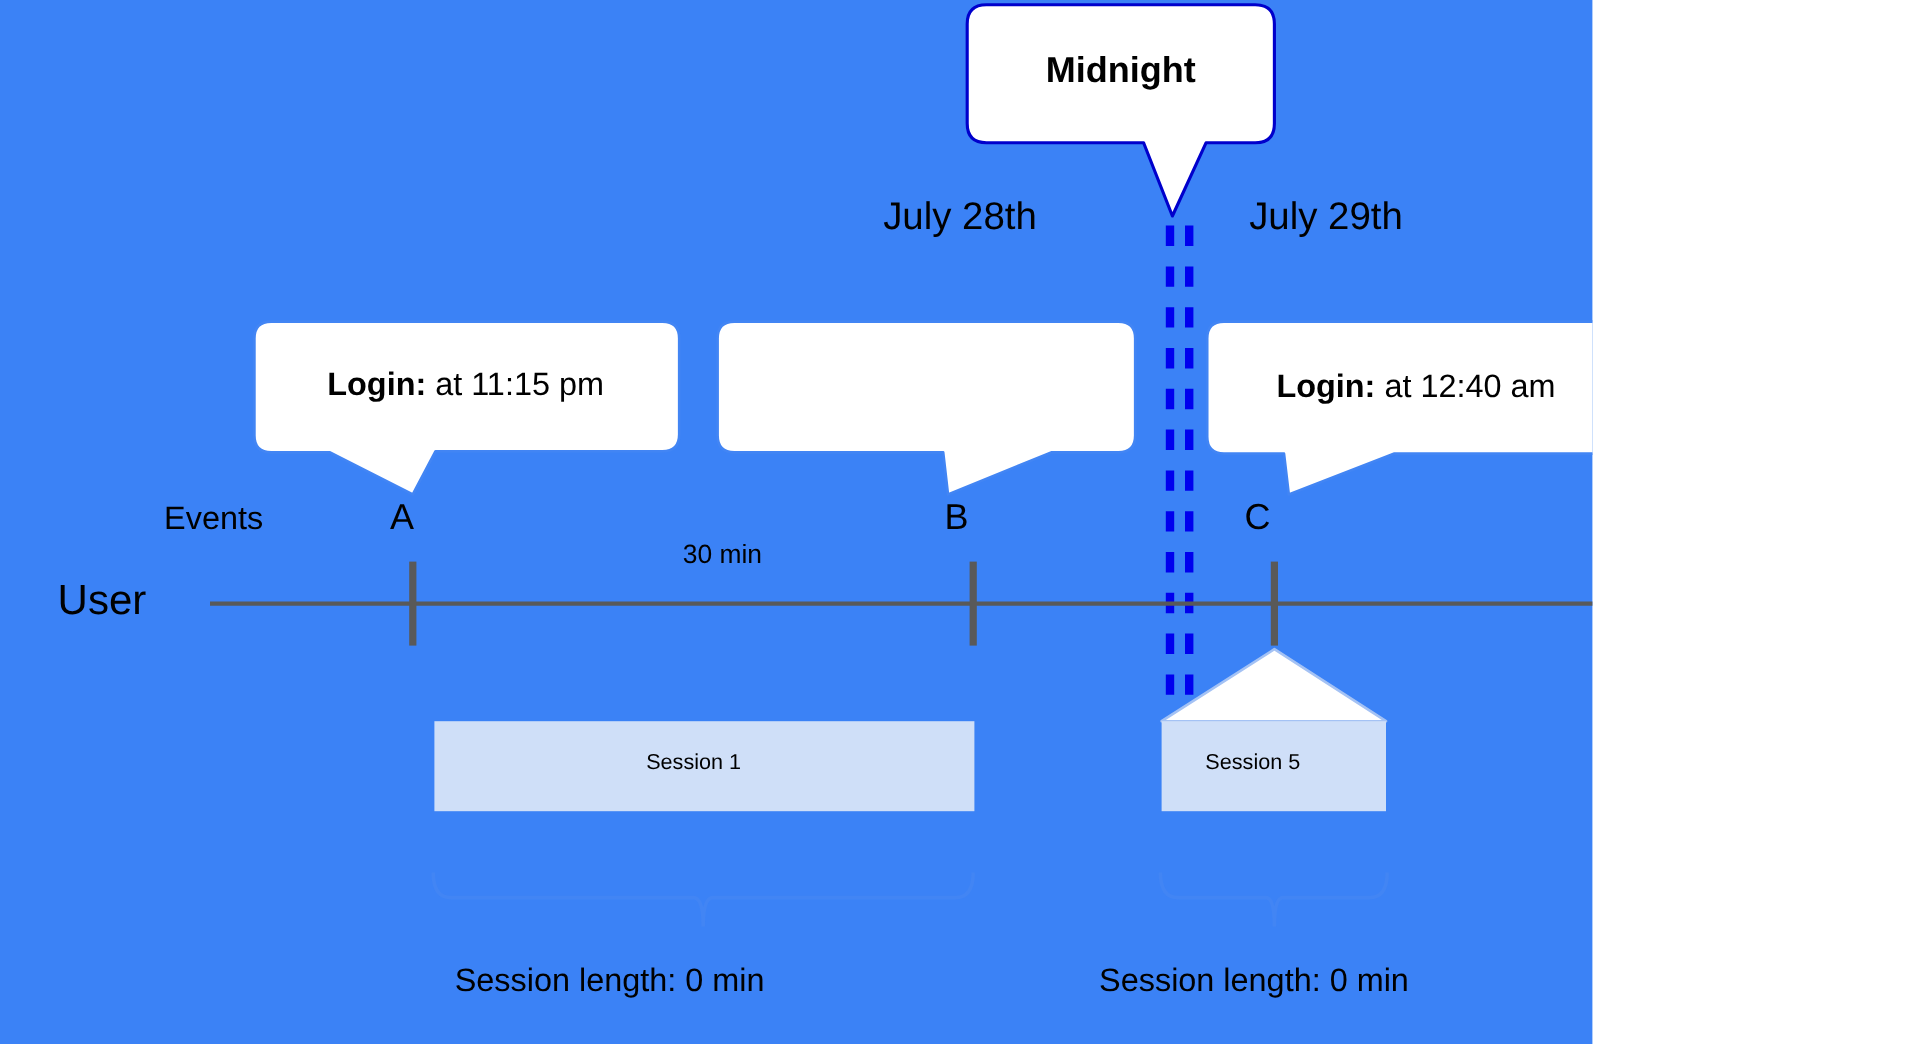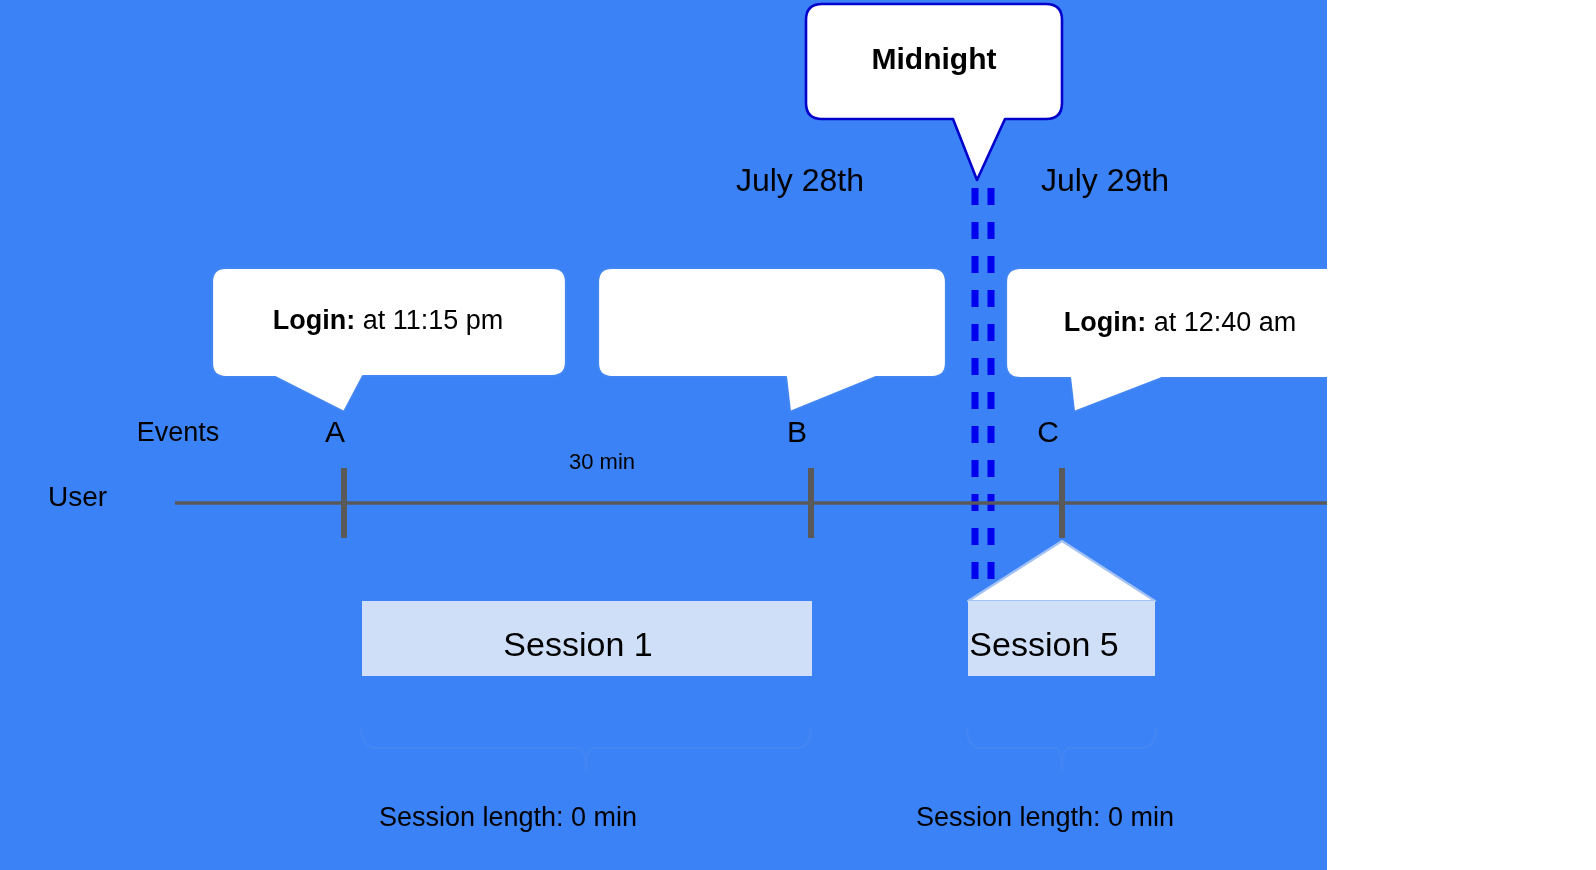--- a/index.html
+++ b/index.html
@@ -36,33 +36,33 @@
     font-weight: bold;
   }
   .midnight-text {
     font-size: 30px;
     font-weight: bold;
   }
   .date-text {
     font-size: 32px;
   }
   .axis-label-user {
-    font-size: 28px;
+    font-size: 35px;
   }
   .axis-label-events {
     font-size: 27px;
   }
   .tick-letter {
     font-size: 30px;
   }
   .duration-text {
     font-size: 22px;
   }
   .session-text {
-    font-size: 34px;
+    font-size: 18px;
   }
   .sesslen-text {
     font-size: 27px;
   }
   .centered {
     transform: translateX(-50%);
   }
 </style>
 </head>
 <body>

